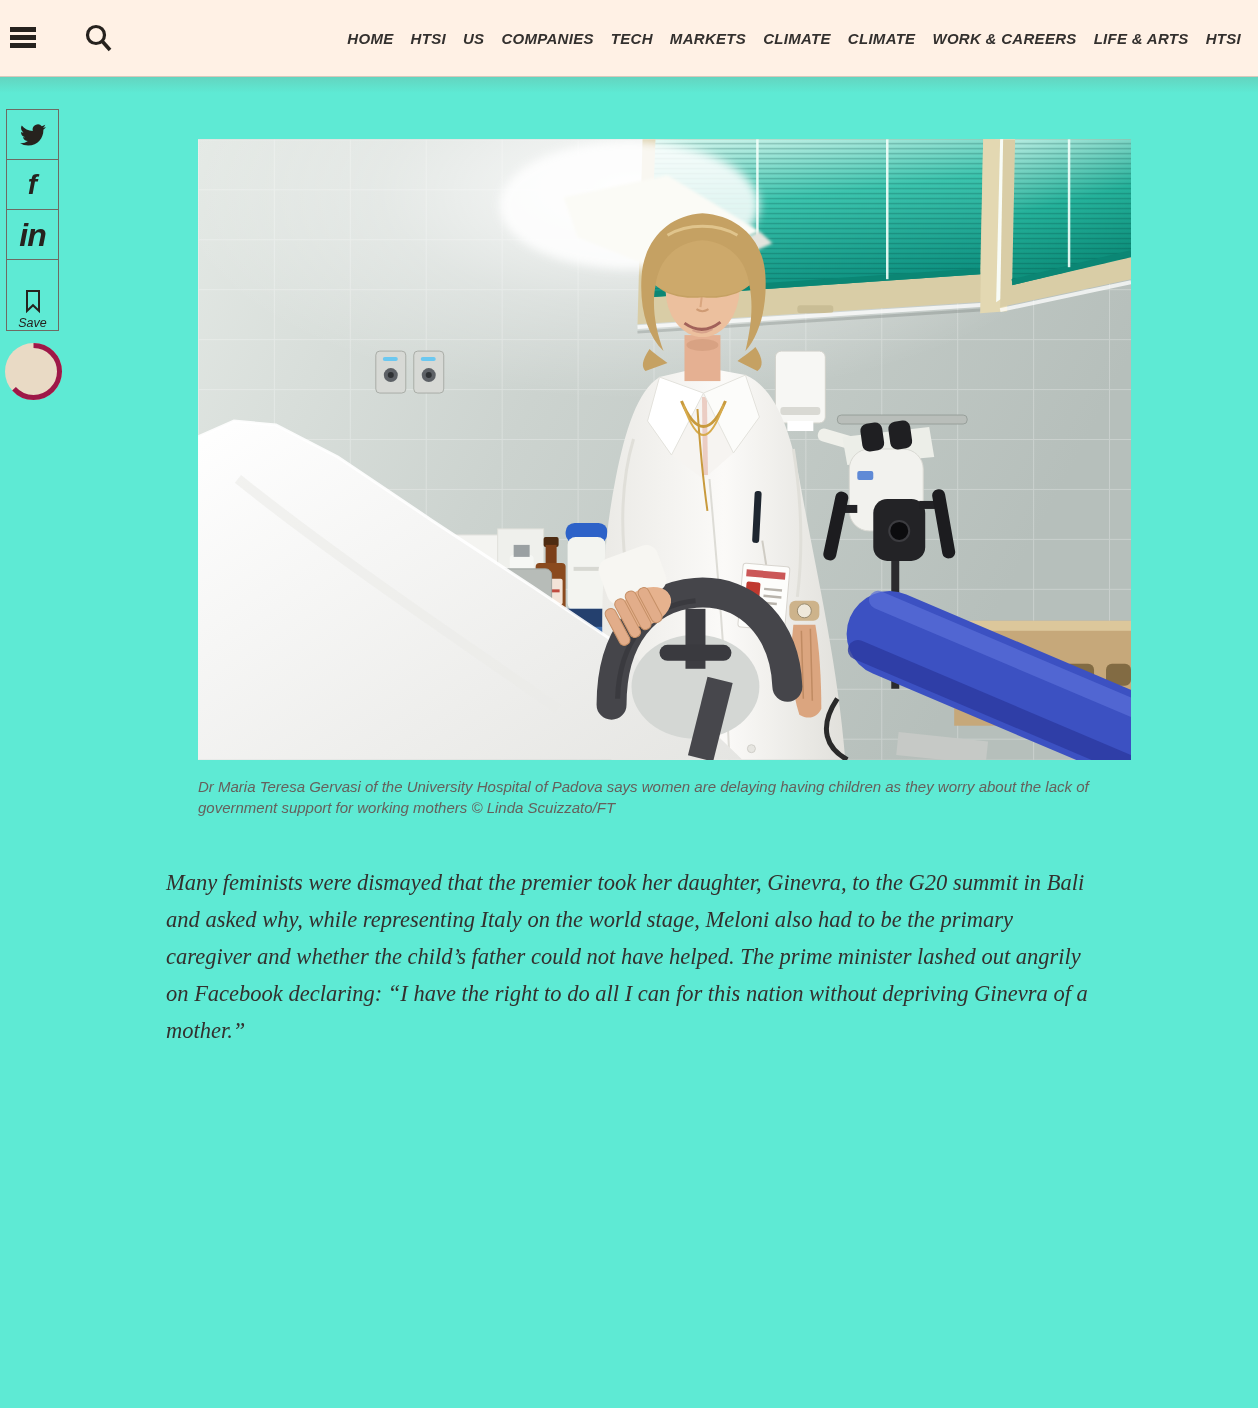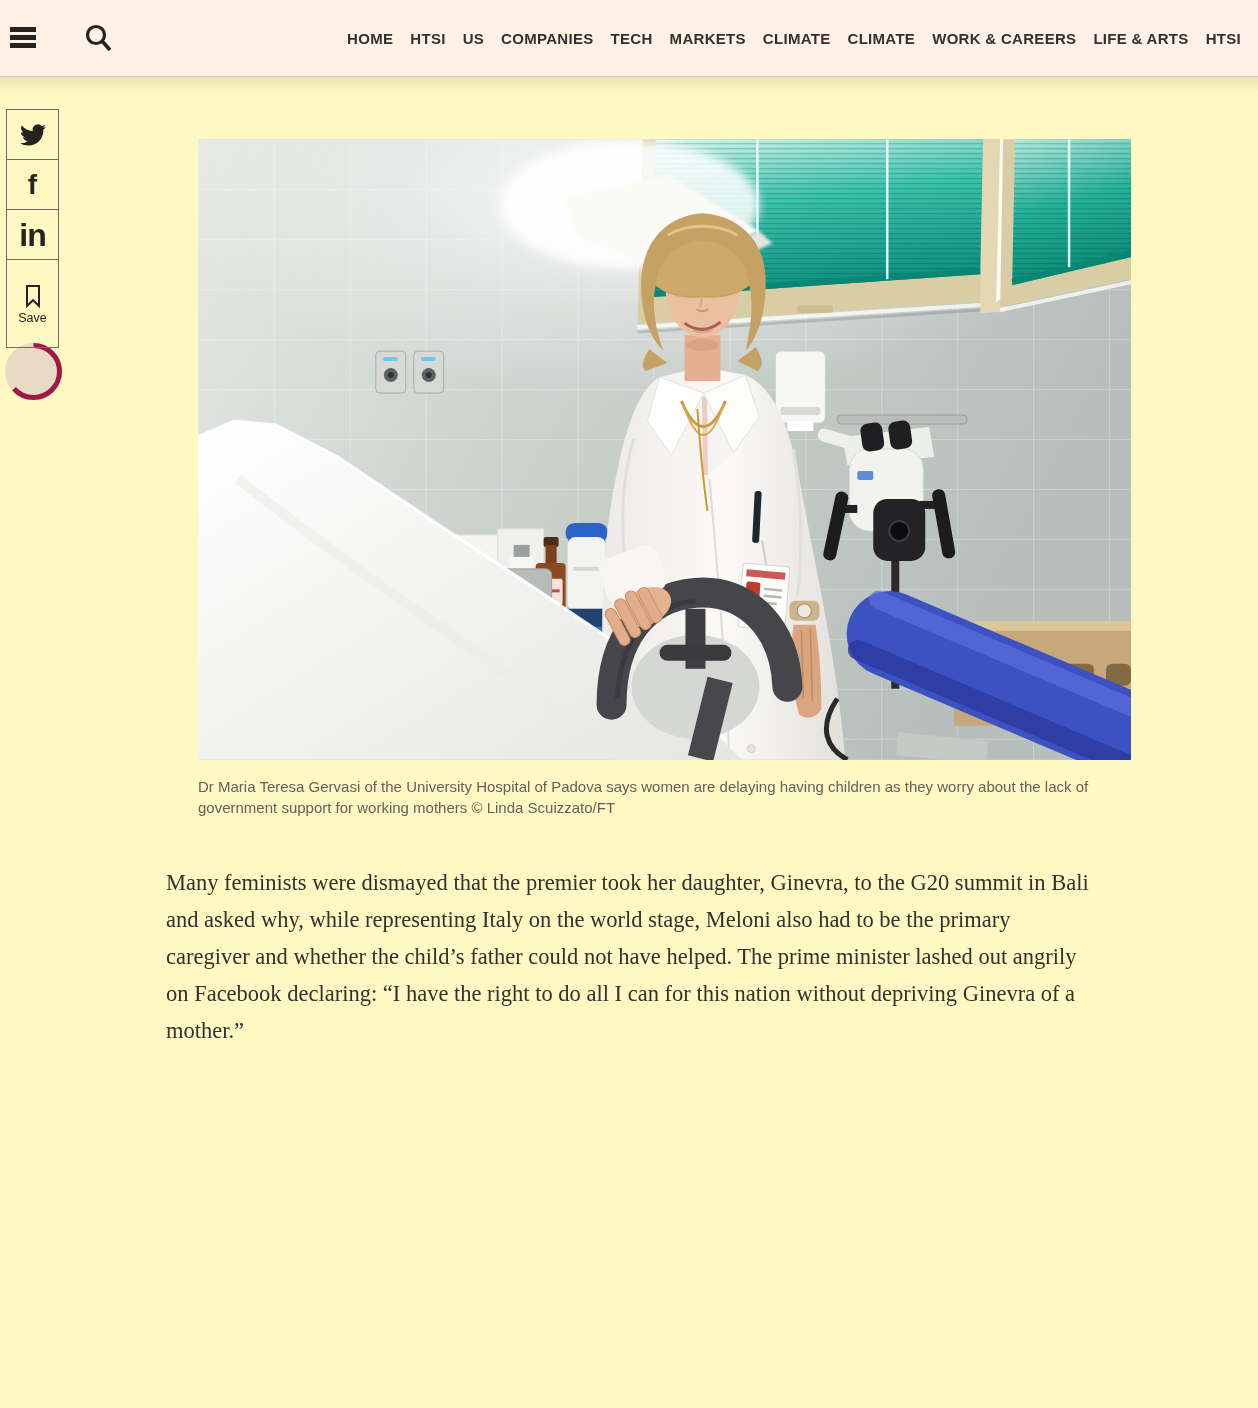--- a/index.html
+++ b/index.html
@@ -1,36 +1,36 @@
 <!DOCTYPE html>
 <html><head>
 <meta charset="utf-8">
 <style>
   html,body{margin:0;padding:0;background:#FFF1E5;}
-  .page{position:relative;width:1258px;height:1408px;background:#fef9c3;overflow:hidden;
-        font-family:"Liberation Sans",sans-serif;color:#33302E;}
+  .page{position:relative;width:1258px;height:1408px;background:#5eead4;overflow:hidden;
+        font-family:"Liberation Sans",sans-serif;color:#33302E;font-style:italic;}
 
   
   .topnav{position:absolute;top:0;left:0;right:0;height:76px;background:#FFF1E5;
           border-bottom:1px solid #d8c9bb;display:flex;align-items:center;z-index:5;}
   .nav-shadow{position:absolute;top:77px;left:0;right:0;height:16px;pointer-events:none;
           background:linear-gradient(to bottom,rgba(125,100,85,0.16),rgba(125,100,85,0));}
   .burger{position:absolute;left:10px;top:27px;width:26px;cursor:pointer;}
   .burger .bar{height:5px;background:#26221E;margin-bottom:3px;}
   .burger .bar:last-child{margin-bottom:0;}
   .search-btn{position:absolute;left:82px;top:22px;cursor:pointer;}
   .nav-list{margin-left:auto;display:flex;gap:17px;list-style:none;padding:0 17px 0 0;margin-top:0;margin-bottom:0;align-items:center;}
   .nav-item{font-size:15px;font-weight:bold;letter-spacing:.3px;white-space:nowrap;cursor:pointer;color:#33302E;}
 
   
   .rail{position:absolute;left:6px;top:110px;width:53px;z-index:4;}
   .rail-btn{box-sizing:border-box;width:53px;height:51px;border:1px solid #6f6a63;margin-top:-1px;
             display:flex;flex-direction:column;align-items:center;justify-content:center;
             cursor:pointer;color:#26221E;background:transparent;}
-  .rail-btn.save{height:89px;}
+  .rail-btn.save{height:72px;justify-content:flex-end;}
   .glyph-f{font-weight:bold;font-size:28px;line-height:1;font-family:"Liberation Sans",sans-serif;}
   .glyph-in{font-weight:bold;font-size:32px;line-height:1;letter-spacing:-1px;font-family:"Liberation Sans",sans-serif;}
   .save-label{font-size:12.5px;margin-top:2px;color:#26221E;}
   .progress-wrap{position:absolute;left:4px;top:342px;width:59px;height:59px;}
 
   
   .article{position:absolute;left:166px;top:127px;width:933px;}
   figure{margin:12px;padding-left:20px;}
   .photo{display:block;width:933px;height:621px;background:#c9d1cd;}
   figcaption{margin-top:17px;width:920px;font-size:15px;line-height:20.5px;color:#66605C;}

